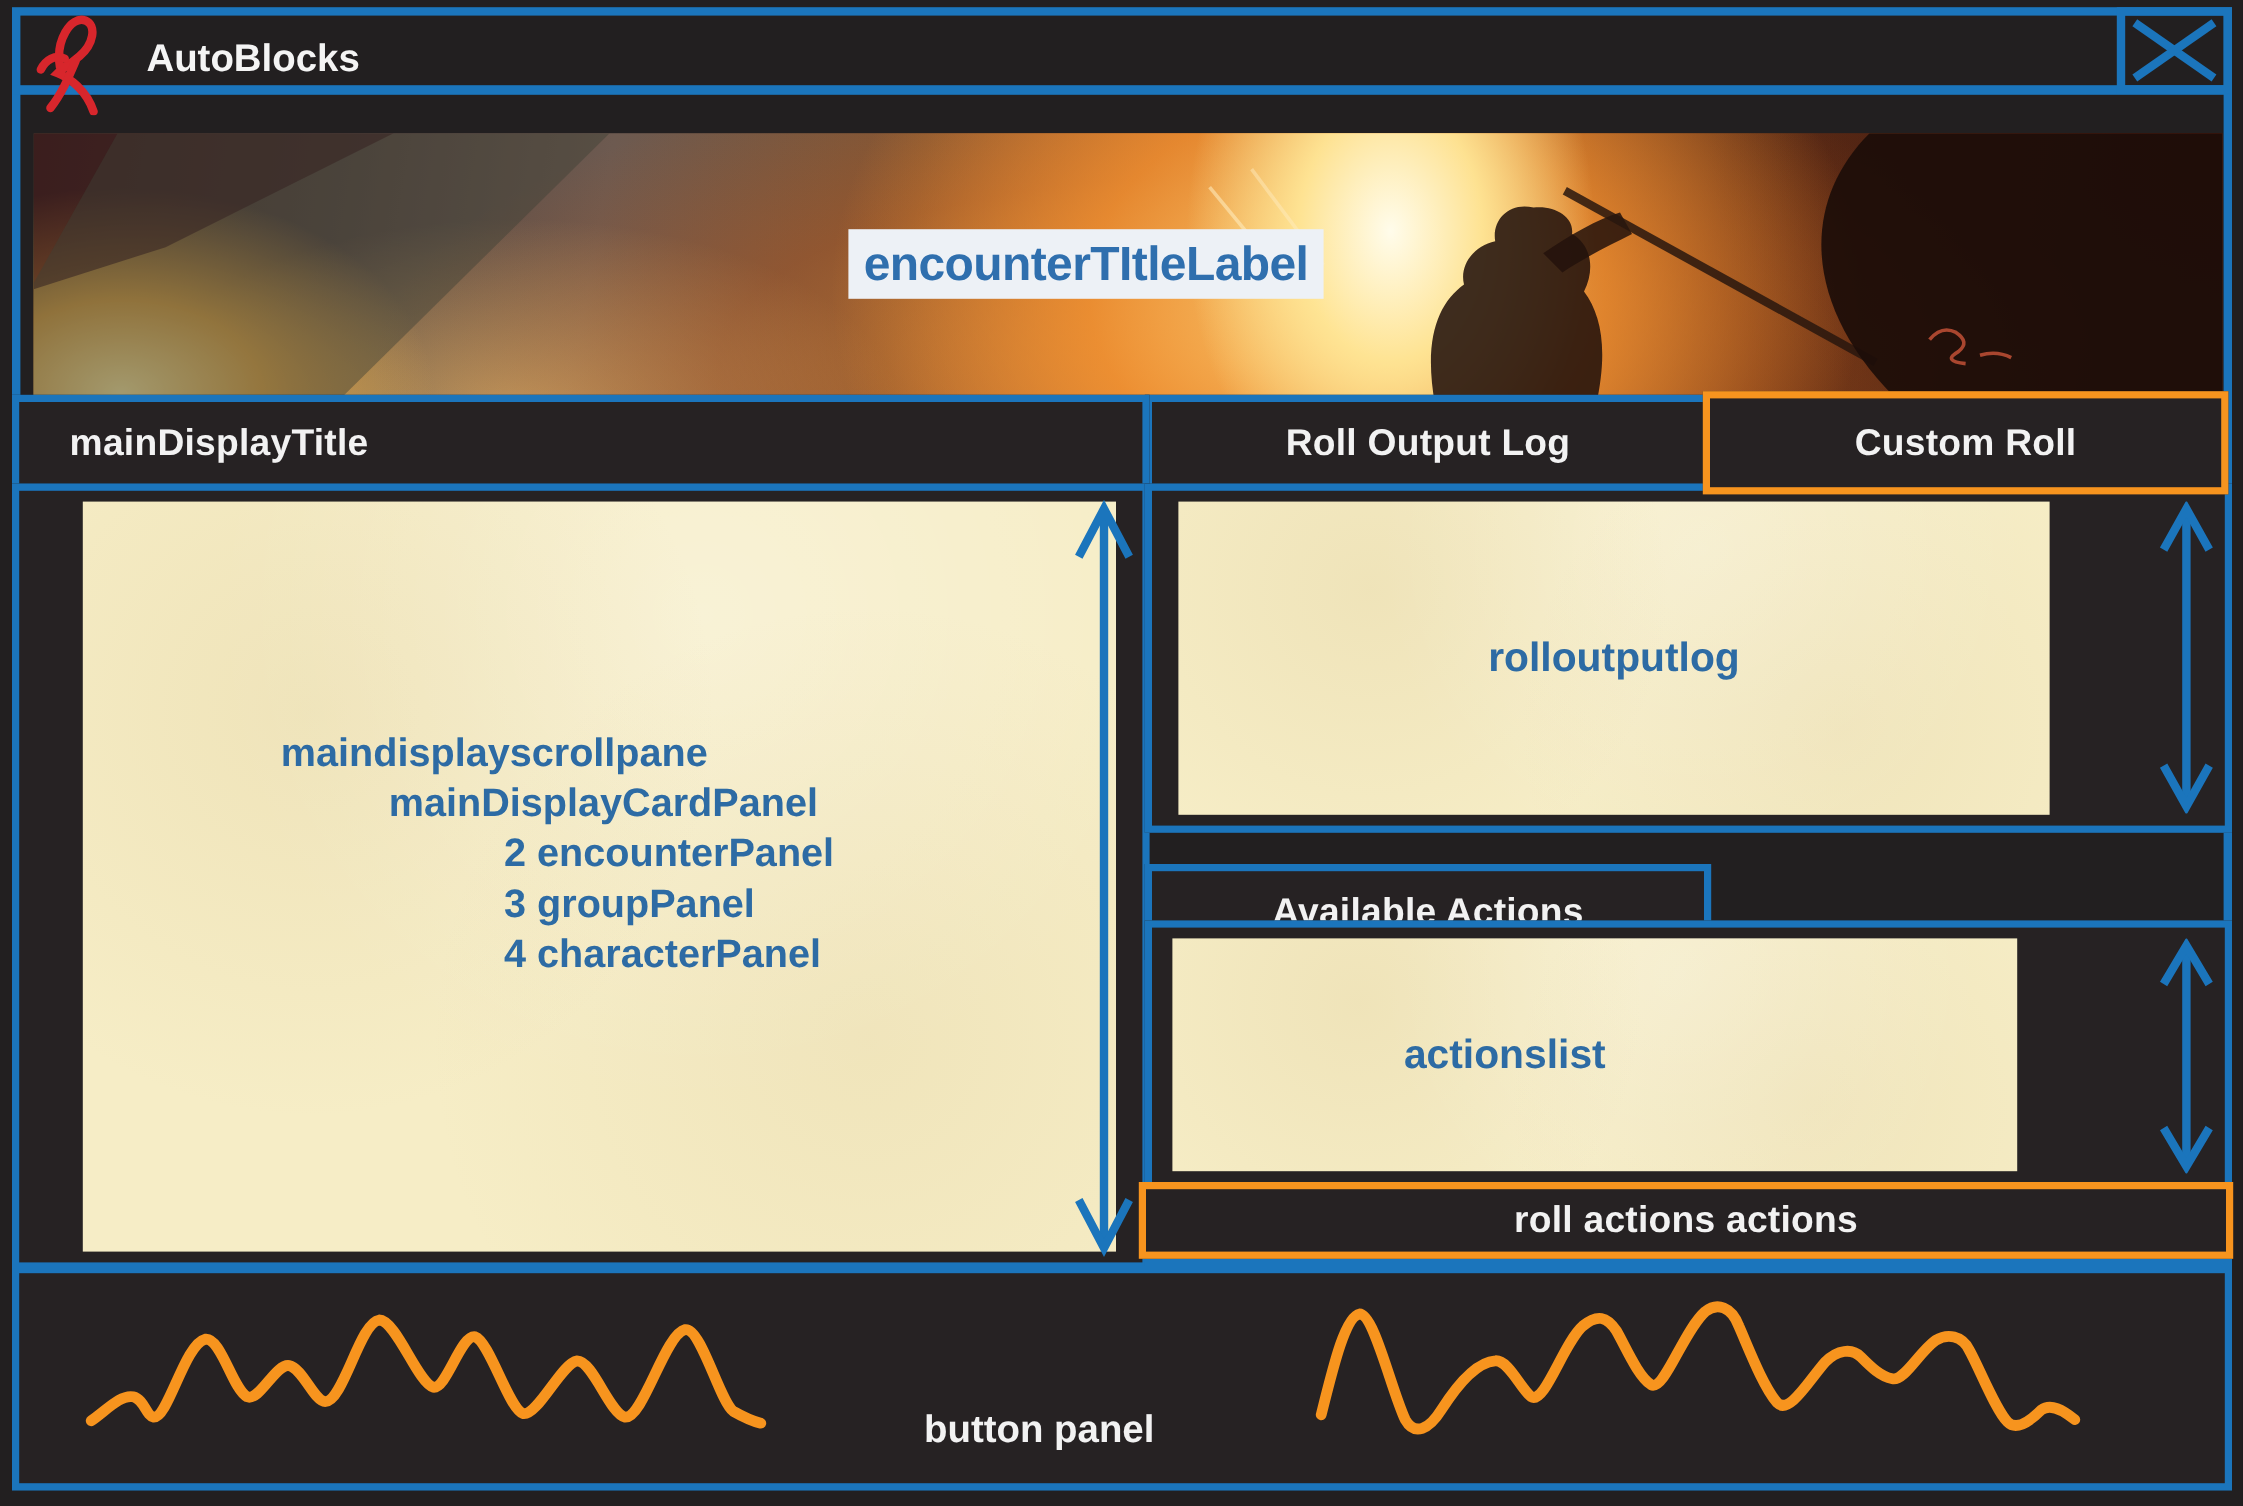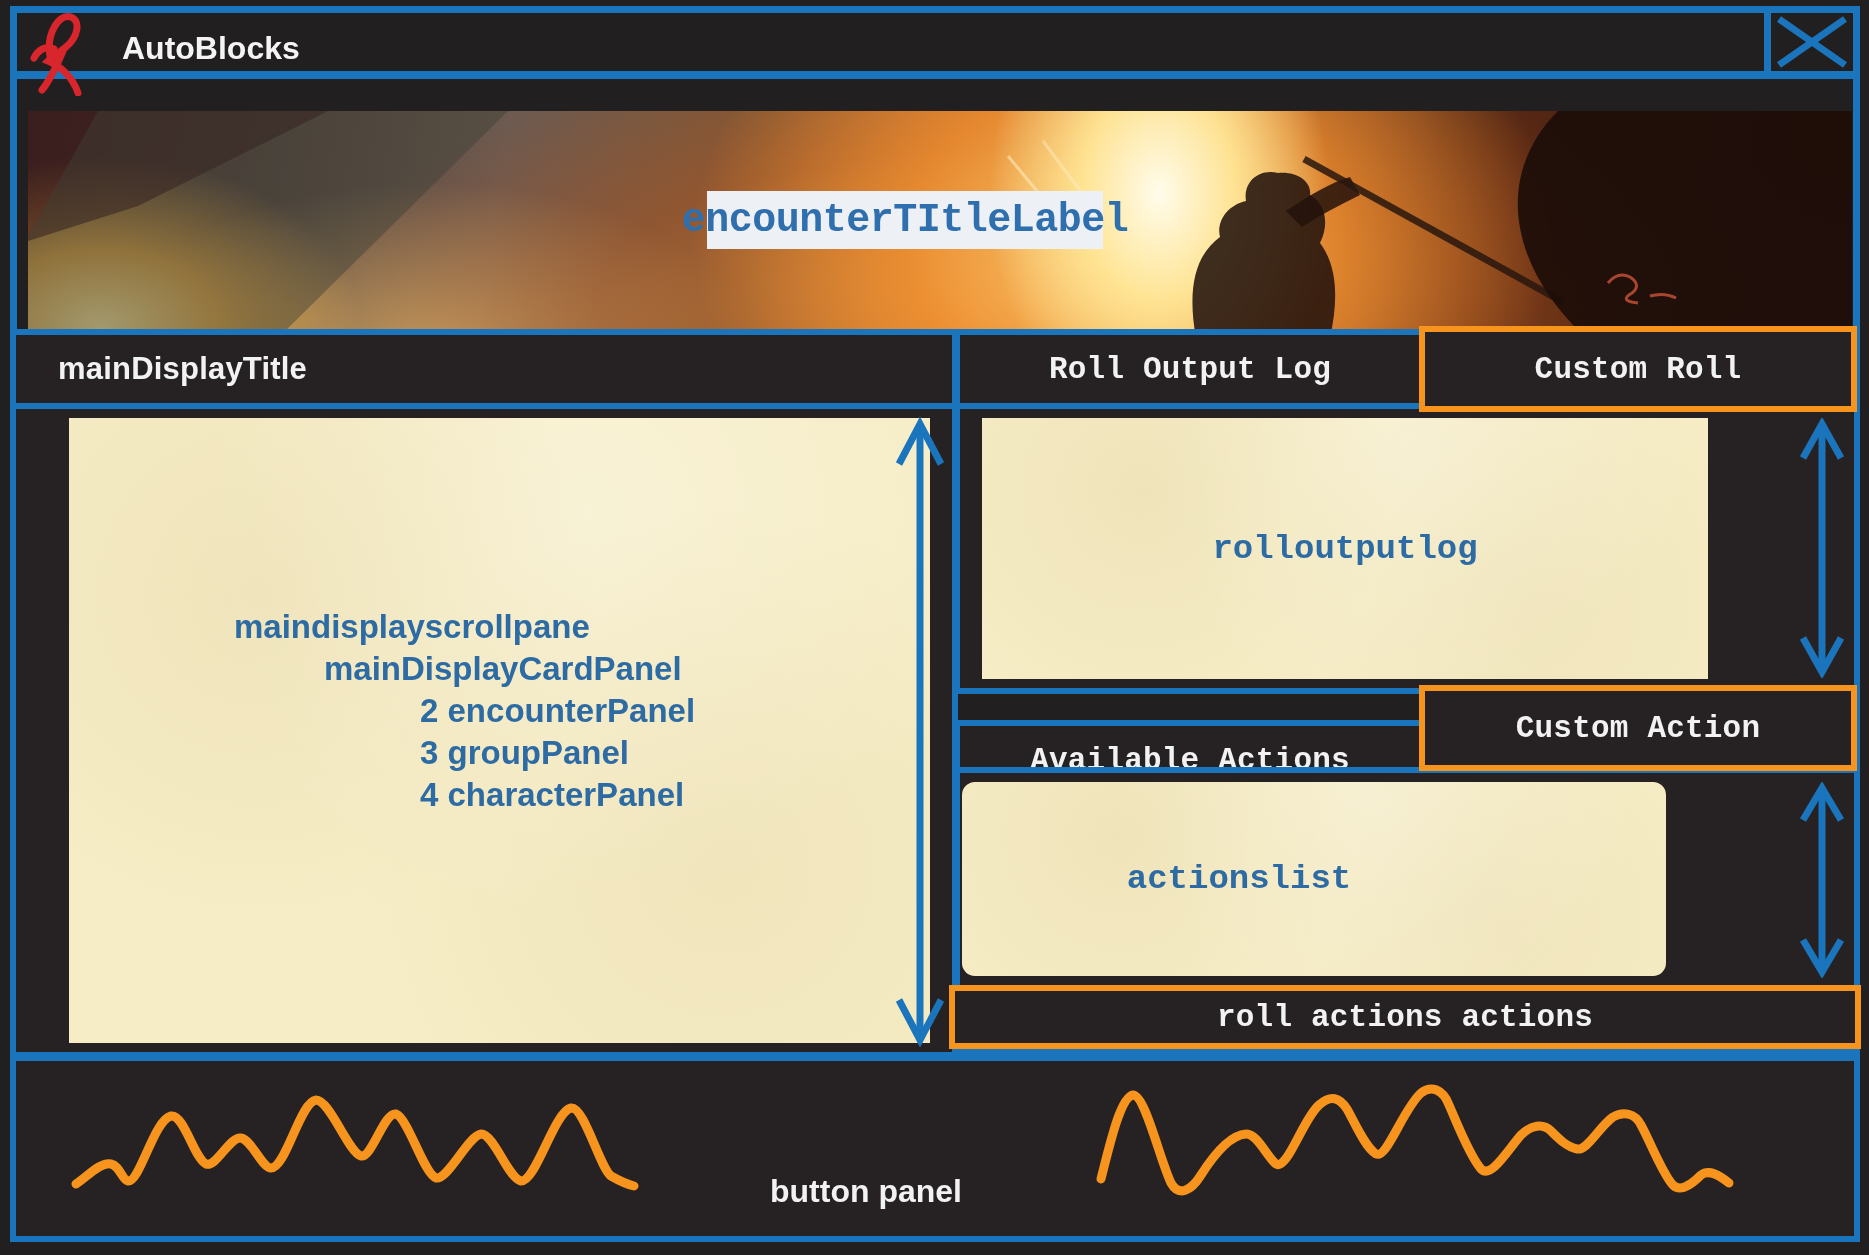--- a/index.html
+++ b/index.html
@@ -4,21 +4,21 @@
 <style>
   html,body{margin:0;padding:0;background:#221f20;}
   .screen{position:relative;width:1869px;height:1255px;background:#221f20;overflow:hidden;
           font-family:"Liberation Sans", sans-serif;}
   .abs{position:absolute;box-sizing:border-box;}
   .blue-border{border:6px solid #1b75bc;}
   .orange-border{border:6px solid #f7941e;}
   .dark{background:#262223;}
   .white-label{color:#f2f2f2;font-size:31px;font-weight:600;letter-spacing:.2px;}
   .blue-label{color:#2d6ba4;font-size:33px;font-weight:600;}
-  .center-text{display:flex;align-items:center;justify-content:center;font-family:Liberation Mono, monospace;}
+  .center-text{display:flex;align-items:center;justify-content:center;}
   .parchment{background:
       radial-gradient(circle at 22% 28%, rgba(204,178,118,.16), transparent 42%),
       radial-gradient(circle at 76% 72%, rgba(204,178,118,.14), transparent 46%),
       radial-gradient(circle at 60% 15%, rgba(255,255,255,.28), transparent 55%),
       #f6edc6;}
   
   .frame{left:10px;top:6px;width:1850px;height:1236px;border:7px solid #1b75bc;}
   .titlebar-line{left:10px;top:71px;width:1850px;height:8px;background:#1b75bc;}
   .app-title{left:122px;top:30px;font-size:32px;font-weight:700;color:#f4f4f4;}
   .logo{left:26px;top:4px;width:84px;height:92px;}
@@ -48,21 +48,21 @@
   .scroll-line{position:absolute;white-space:nowrap;}
   .ind0{left:165px;top:190px;}
   .ind1{left:255px;top:232px;}
   .ind2a{left:351px;top:274px;}
   .ind2b{left:351px;top:316px;}
   .ind2c{left:351px;top:358px;}
   
   .roll-cont{left:954px;top:403px;width:906px;height:291px;}
   .cream-roll{left:22px;top:9px;width:726px;height:261px;}
   .act-cont{left:954px;top:767px;width:906px;height:224px;}
-  .cream-act{left:2px;top:9px;width:704px;height:194px;border-radius:13px;}
+  .cream-act{left:17px;top:9px;width:704px;height:194px;}
   .act-label-wrap{padding-right:150px;}
   .rsa-bar{left:949px;top:985px;width:912px;height:64px;z-index:3;}
   .blue-under{left:954px;top:1047px;width:906px;height:8px;background:#1b75bc;}
   
   .arrow{z-index:2;}
   .arrow svg{display:block;}
   .arrowL{left:890px;top:416px;}
   .arrowR1{left:1795px;top:418px;}
   .arrowR2{left:1795px;top:782px;}
   
@@ -146,23 +146,20 @@
     <svg width="54" height="260" viewBox="0 0 54 260" fill="none">
       <path d="M27,6 L27,254" stroke="#1b75bc" stroke-width="7"></path>
       <path d="M8,40 L27,6 L46,40" stroke="#1b75bc" stroke-width="7"></path>
       <path d="M8,220 L27,254 L46,220" stroke="#1b75bc" stroke-width="7"></path>
     </svg>
   </div>
 
   <div class="abs hdr-act blue-border dark center-text">
     <span class="white-label">Available Actions</span>
   </div>
-  <div class="abs hdr-cact orange-border dark center-text">
-    <span class="white-label">Custom Action</span>
-  </div>
 
   <div class="abs act-cont blue-border dark">
     <div class="abs cream-act parchment center-text act-label-wrap">
       <span class="blue-label" style="font-weight:600;font-size:34px;">actionslist</span>
     </div>
   </div>
   <div class="abs arrow arrowR2">
     <svg width="54" height="196" viewBox="0 0 54 196" fill="none">
       <path d="M27,6 L27,190" stroke="#1b75bc" stroke-width="7"></path>
       <path d="M8,38 L27,6 L46,38" stroke="#1b75bc" stroke-width="7"></path>

